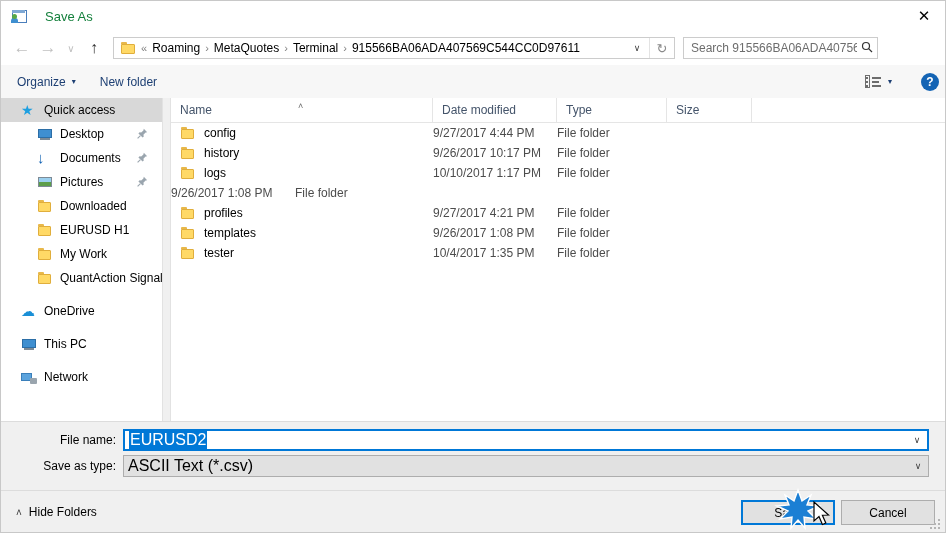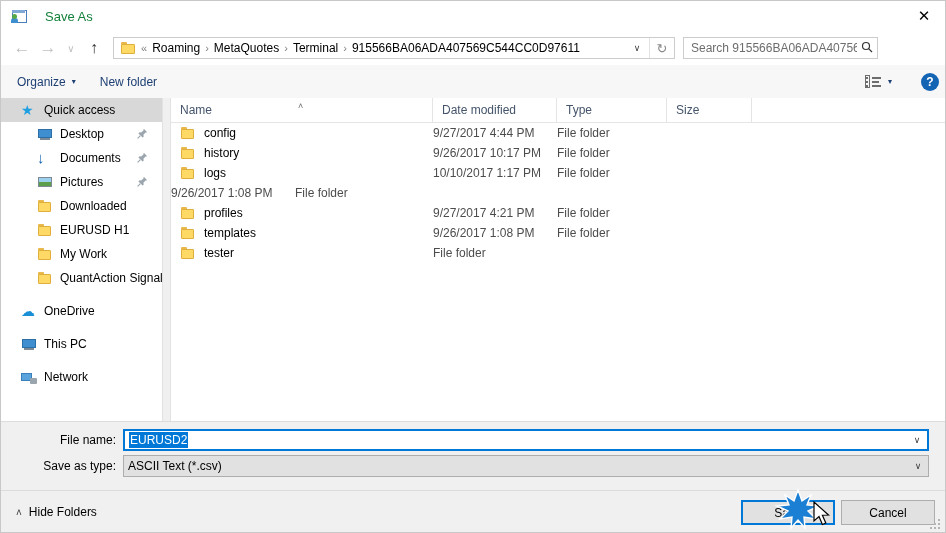--- a/index.html
+++ b/index.html
@@ -438,21 +438,21 @@
     background: #ffffff;
     border: 1px solid #7a7a7a;
     display: flex;
     align-items: center;
     position: relative;
   }
   .combo.focused { border: 2px solid #0078d7; }
   .combo.readonly { background: #e1e1e1; border: 1px solid #adadad; }
   .combo-val {
     margin-left: 4px;
-    font-size: 12px;
+    font-size: 16px;
     color: #000000;
     flex: 1;
     white-space: nowrap;
     overflow: hidden;
   }
   .combo-val.selected {
     background: #0078d7;
     color: #ffffff;
     display: inline-block;
     flex: none;
@@ -772,20 +772,21 @@
           <div class="cell c-size"></div>
         </div>
         <div class="row">
           <div class="cell c-name">
             <span class="row-ico ico-folder">
               <span class="tabtop"></span>
               <span class="main"></span>
             </span>
             <span>tester</span>
           </div>
+          <div class="cell c-date">10/4/2017 1:35 PM</div>
           <div class="cell c-type">File folder</div>
           <div class="cell c-size"></div>
         </div>
       </div>
   </div>
 
   <div class="formarea">
     <div class="form-row r1">
       <div class="form-label">File name:</div>
       <div class="combo focused">

